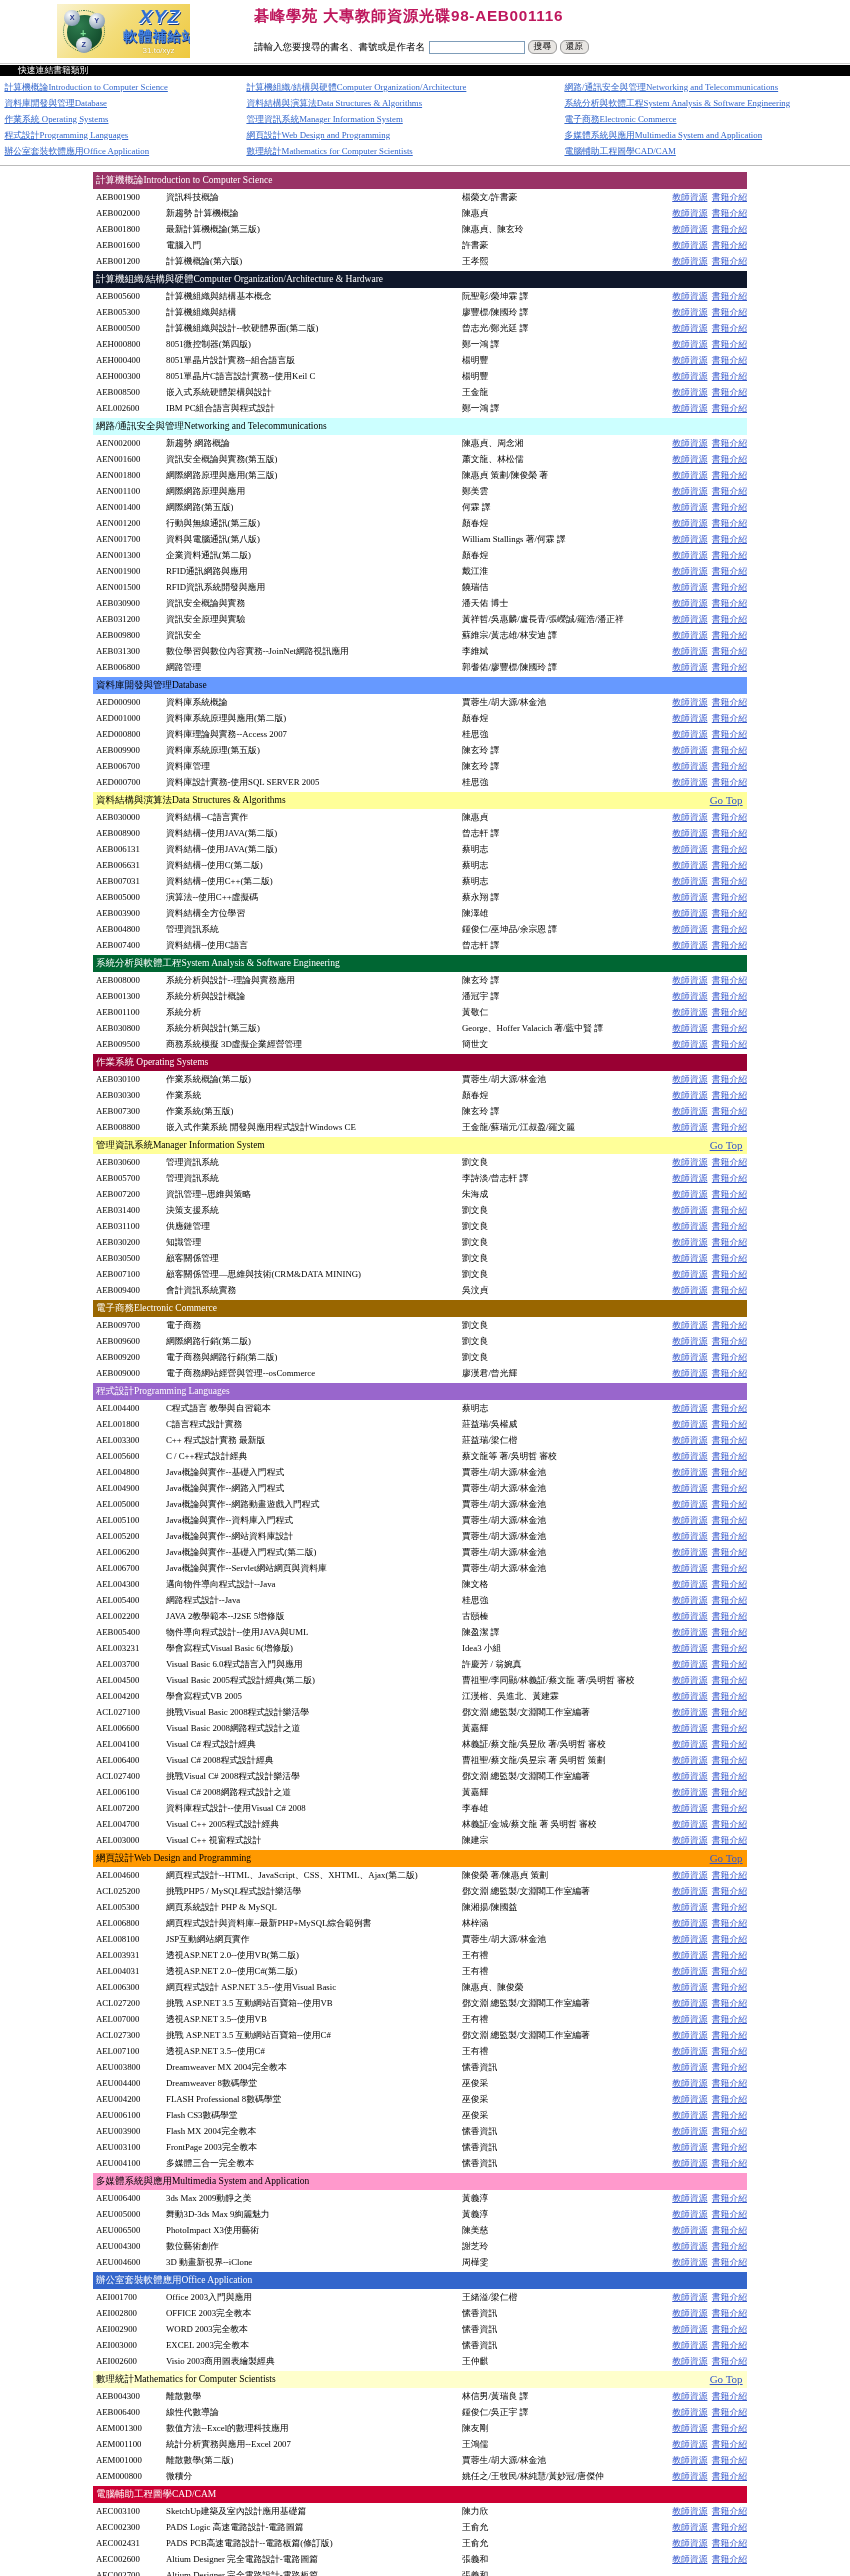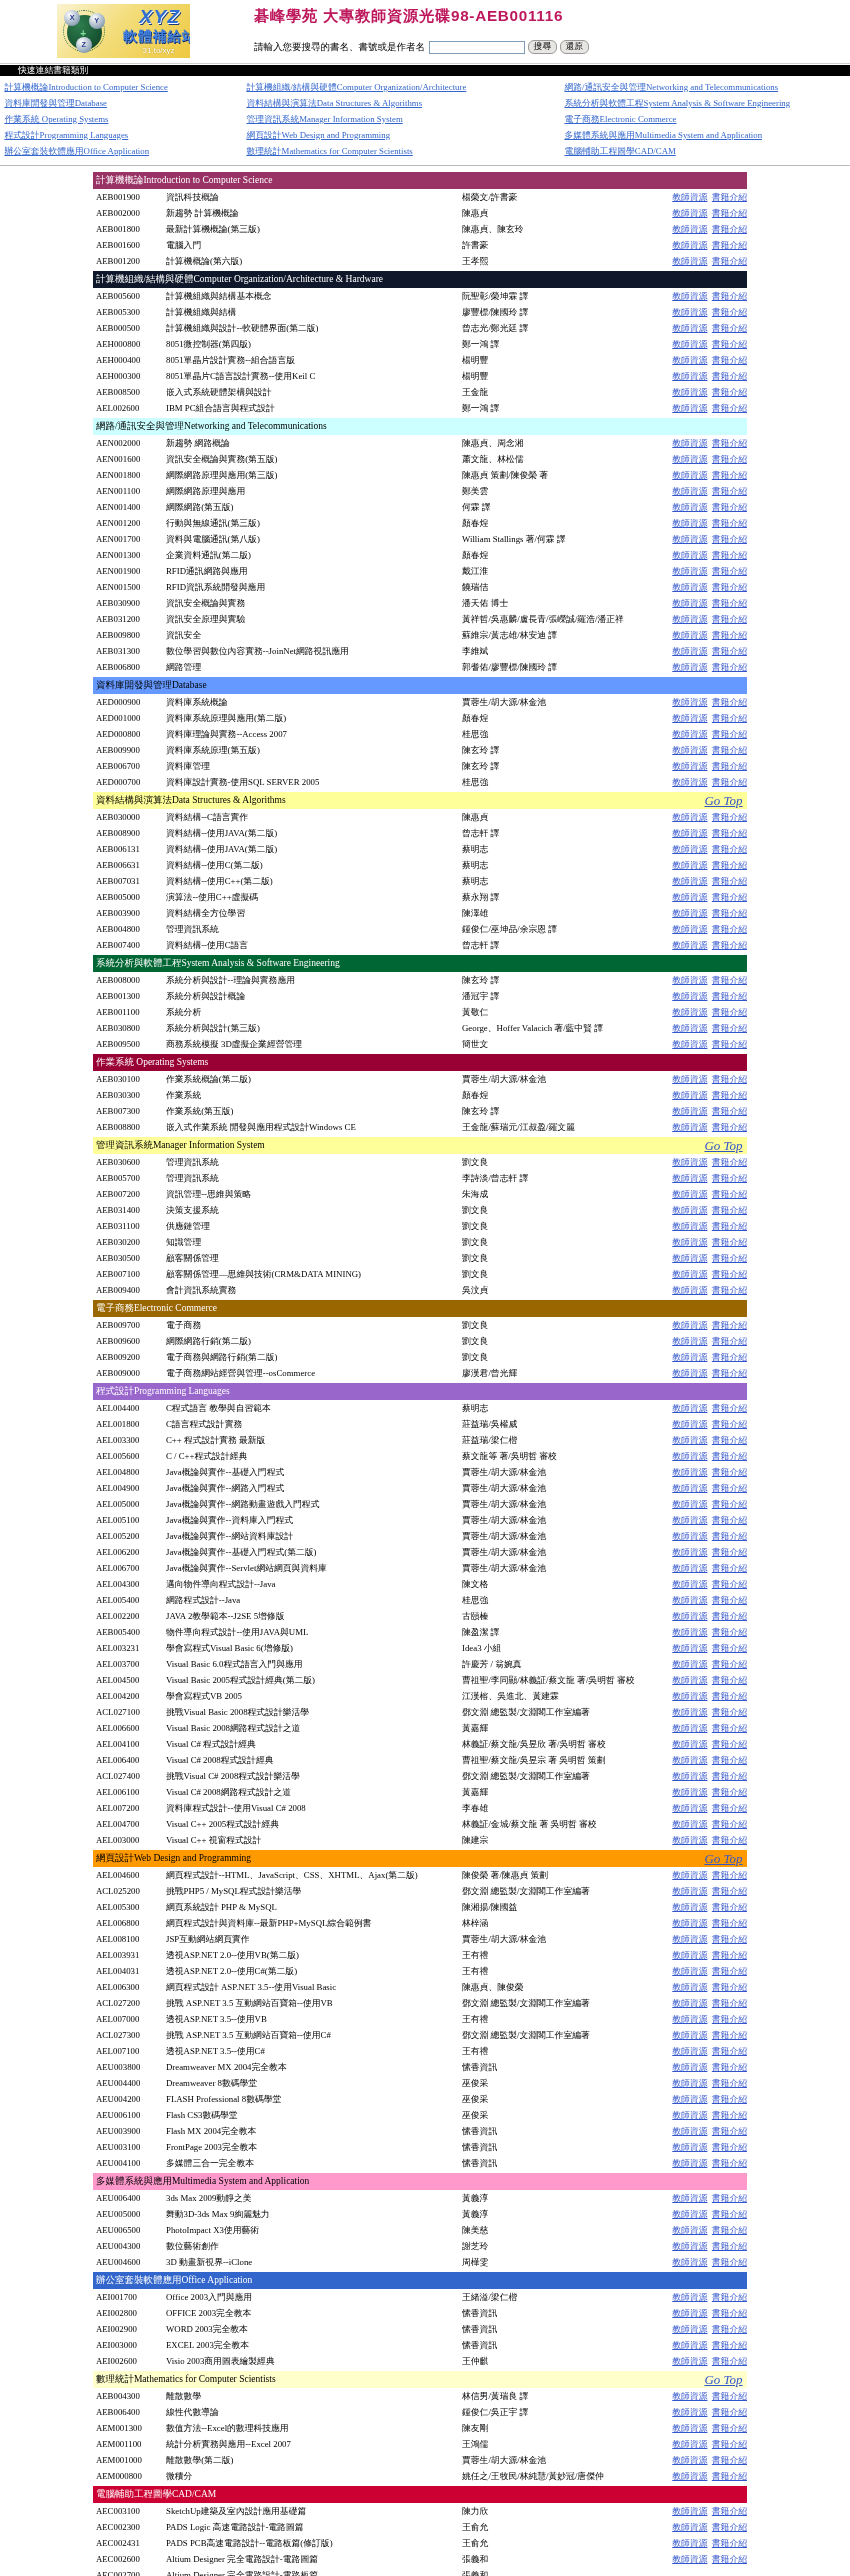--- a/index.html
+++ b/index.html
@@ -34,21 +34,21 @@
 
   
   .ql-bar { background:#000000; color:#ffffff; font-size:8.8px; height:11px; line-height:11px; padding-left:18px; margin-top:0.7px; }
   .ql-grid { display:grid; grid-template-columns:242px 318px auto; padding:2.9px 0 4.4px 4.4px; }
   .ql-grid a { color:#3366cc; height:16px; line-height:16px; font-size:8.8px; white-space:nowrap; overflow:hidden; }
   .divider { border:none; border-top:0.7px solid #bbbbbb; margin:2.2px 0 5.8px 0; }
 
   
   .book-table { width:654px; margin-left:93px; }
   .sec-bar { height:17.5px; line-height:17.5px; padding:0 4.4px 0 2.9px; font-size:9.5px; display:flex; justify-content:space-between; margin-top:1.5px; }
-  .sec-bar a { font-size:13px;font-style:italic; }
+  .sec-bar a { font-size:11px; }
   .brow { display:flex; height:16px; line-height:16px; font-size:8.8px; }
   .col-code { width:73px; padding-left:2.9px; white-space:nowrap; }
   .col-title { width:296px; white-space:nowrap; overflow:hidden; }
   .col-author { width:201px; white-space:nowrap; overflow:hidden; }
   .col-links { margin-left:auto; white-space:nowrap; }
   .col-links a { margin-left:4.4px; }
 </style>
 </head>
 <body>
 

